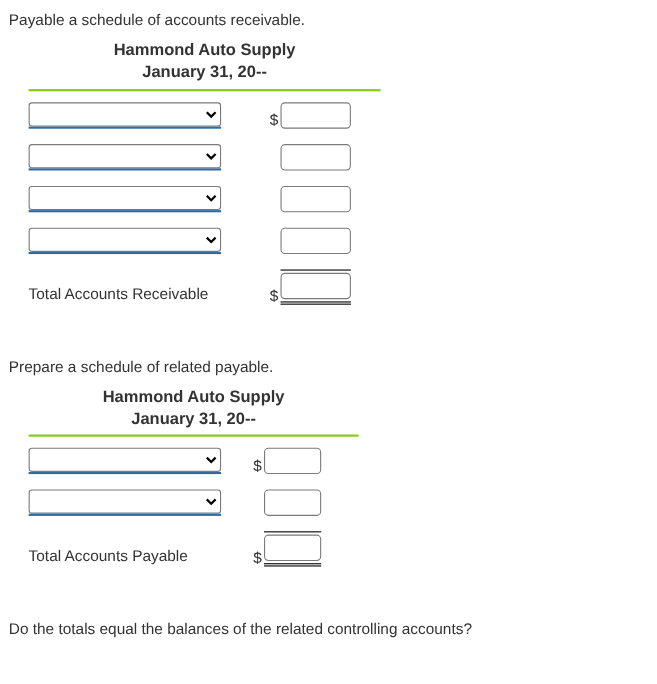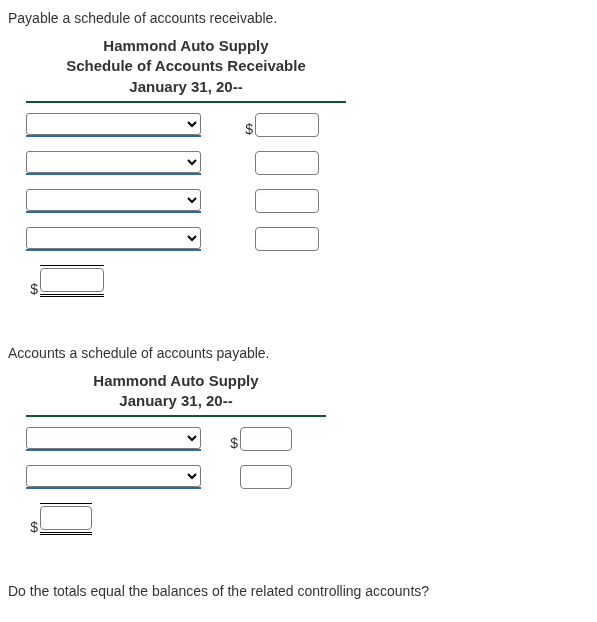--- a/index.html
+++ b/index.html
@@ -19,21 +19,21 @@
   .schedule-block {
     margin-left: 18px;
     width: 320px;
   }
   .sched-header {
     text-align: center;
     font-weight: bold;
     font-size: 15px;
     line-height: 1.35;
     padding-bottom: 4px;
-    border-bottom: 2px solid #14532d;
+    border-bottom: 2px solid #84cc16;
     margin-bottom: 10px;
   }
   .row {
     display: flex;
     align-items: flex-end;
     margin-bottom: 14px;
   }
   .left-col {
     width: 215px;
     flex: 0 0 215px;
@@ -88,21 +88,20 @@
   .section-gap { height: 30px; }
 </style>
 </head>
 <body>
 
 <div class="question-text">Payable a schedule of accounts receivable.</div>
 
 <div class="schedule-block">
   <div class="sched-header">
     <div>Hammond Auto Supply</div>
-    <div>Schedule of Accounts Receivable</div>
     <div>January 31, 20--</div>
   </div>
 
   <div class="row">
     <div class="left-col">
       <span class="sel-wrap"><select class="acct" value=""><option></option></select></span>
     </div>
     <div class="right-col">
       <span class="dollar">$</span>
       <input class="amount" value="" style="">
@@ -133,32 +132,33 @@
     <div class="left-col">
       <span class="sel-wrap"><select class="acct" value=""><option></option></select></span>
     </div>
     <div class="right-col">
       <span class="dollar"></span>
       <input class="amount" value="" style="">
     </div>
   </div>
 
   <div class="row">
+    <div class="left-col total-label">Total Accounts Receivable</div>
     <div class="right-col">
       <span class="dollar">$</span>
       <span class="total-amount-wrap">
         <input class="amount" value="" style="">
       </span>
     </div>
   </div>
 </div>
 
 <div class="section-gap"></div>
 
-<div class="question-text">Accounts a schedule of accounts payable.</div>
+<div class="question-text">Prepare a schedule of related payable.</div>
 
 <div class="schedule-block" style="width:300px">
   <div class="sched-header">
     <div>Hammond Auto Supply</div>
     <div>January 31, 20--</div>
   </div>
 
   <div class="row">
     <div class="left-col" style="width:200px;flex:0 0 200px">
       <span class="sel-wrap"><select class="acct" value=""><option></option></select></span>
@@ -173,20 +173,21 @@
     <div class="left-col" style="width:200px;flex:0 0 200px">
       <span class="sel-wrap"><select class="acct" value=""><option></option></select></span>
     </div>
     <div class="right-col">
       <span class="dollar"></span>
       <input class="amount" style="width: 52px;" value="">
     </div>
   </div>
 
   <div class="row">
+    <div class="left-col total-label" style="width:200px;flex:0 0 200px">Total Accounts Payable</div>
     <div class="right-col">
       <span class="dollar">$</span>
       <span class="total-amount-wrap">
         <input class="amount" style="width: 52px;" value="">
       </span>
     </div>
   </div>
 </div>
 
 <div class="section-gap"></div>

